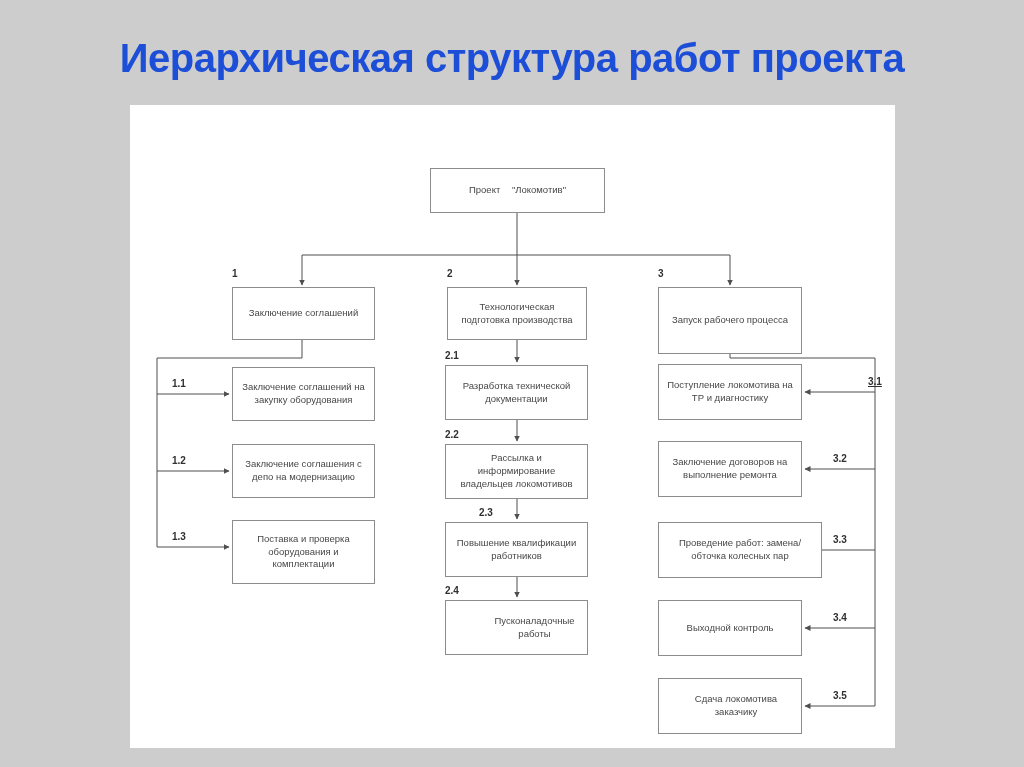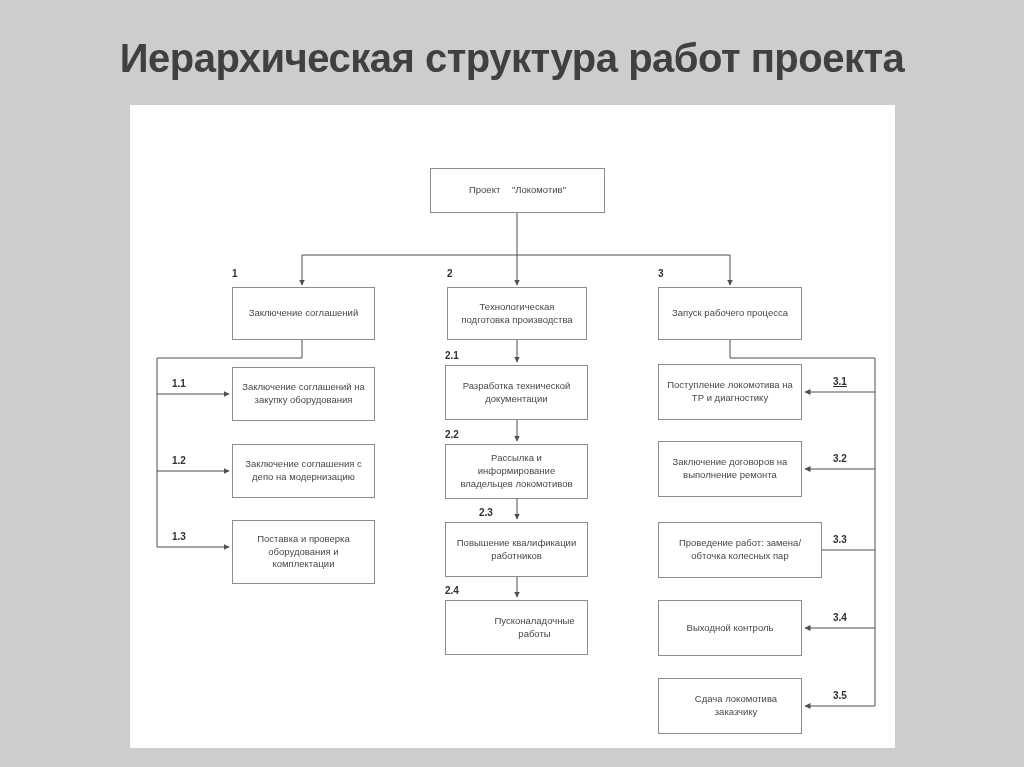--- a/index.html
+++ b/index.html
@@ -9,21 +9,21 @@
     font-family:"Liberation Sans", sans-serif;
     position:relative;
     overflow:hidden;
   }
   .slide-title {
     position:absolute;
     top:36px; left:0; width:100%;
     text-align:center;
     font-size:40px;
     font-weight:bold;
-    color:#404040;
+    color:#1d4ed8;
     letter-spacing:-0.5px;
   }
   .canvas {
     position:absolute;
     left:130px; top:105px;
     width:765px; height:643px;
     background:#ffffff;
   }
   svg.connectors {
     position:absolute; left:0; top:0;
@@ -98,21 +98,21 @@
   <div class="num" style="left:102px; top:163px;">1</div>
   <div class="num" style="left:317px; top:163px;">2</div>
   <div class="num" style="left:528px; top:163px;">3</div>
 
   <div class="node" style="left:102px; top:182px; width:143px; height:53px;">
     <span>Заключение соглашений</span>
   </div>
   <div class="node" style="left:317px; top:182px; width:140px; height:53px;">
     <span>Технологическая подготовка производства</span>
   </div>
-  <div class="node" style="left:528px; top:182px; width:144px; height:53px;text-align:right;">
+  <div class="node" style="left:528px; top:182px; width:144px; height:67px;text-align:right;">
     <span>Запуск рабочего процесса</span>
   </div>
 
   <div class="num" style="left:42px; top:273px;">1.1</div>
   <div class="node" style="left:102px; top:262px; width:143px; height:54px;">
     <span>Заключение соглашений на закупку оборудования</span>
   </div>
   <div class="num" style="left:42px; top:350px;">1.2</div>
   <div class="node" style="left:102px; top:339px; width:143px; height:54px;">
     <span>Заключение соглашения с депо на модернизацию</span>
@@ -132,21 +132,21 @@
   </div>
   <div class="num" style="left:315px; top:402px;margin-left:34px;">2.3</div>
   <div class="node" style="left:315px; top:417px; width:143px; height:55px;">
     <span>Повышение квалификации работников</span>
   </div>
   <div class="num" style="left:315px; top:480px;">2.4</div>
   <div class="node" style="left:315px; top:495px; width:143px; height:55px;padding-left:44px;">
     <span>Пусконаладочные работы</span>
   </div>
 
-  <div class="num" style="left:703px; top:271px;text-decoration:underline;">3.1</div>
+  <div class="num" style="left:738px; top:271px;text-decoration:underline;">3.1</div>
   <div class="node" style="left:528px; top:259px; width:144px; height:56px;">
     <span>Поступление локомотива на ТР и диагностику</span>
   </div>
   <div class="num" style="left:703px; top:348px;">3.2</div>
   <div class="node" style="left:528px; top:336px; width:144px; height:56px;">
     <span>Заключение договоров на выполнение ремонта</span>
   </div>
   <div class="num" style="left:703px; top:429px;">3.3</div>
   <div class="node" style="left:528px; top:417px; width:164px; height:56px;">
     <span>Проведение работ: замена/ обточка колесных пар</span>

